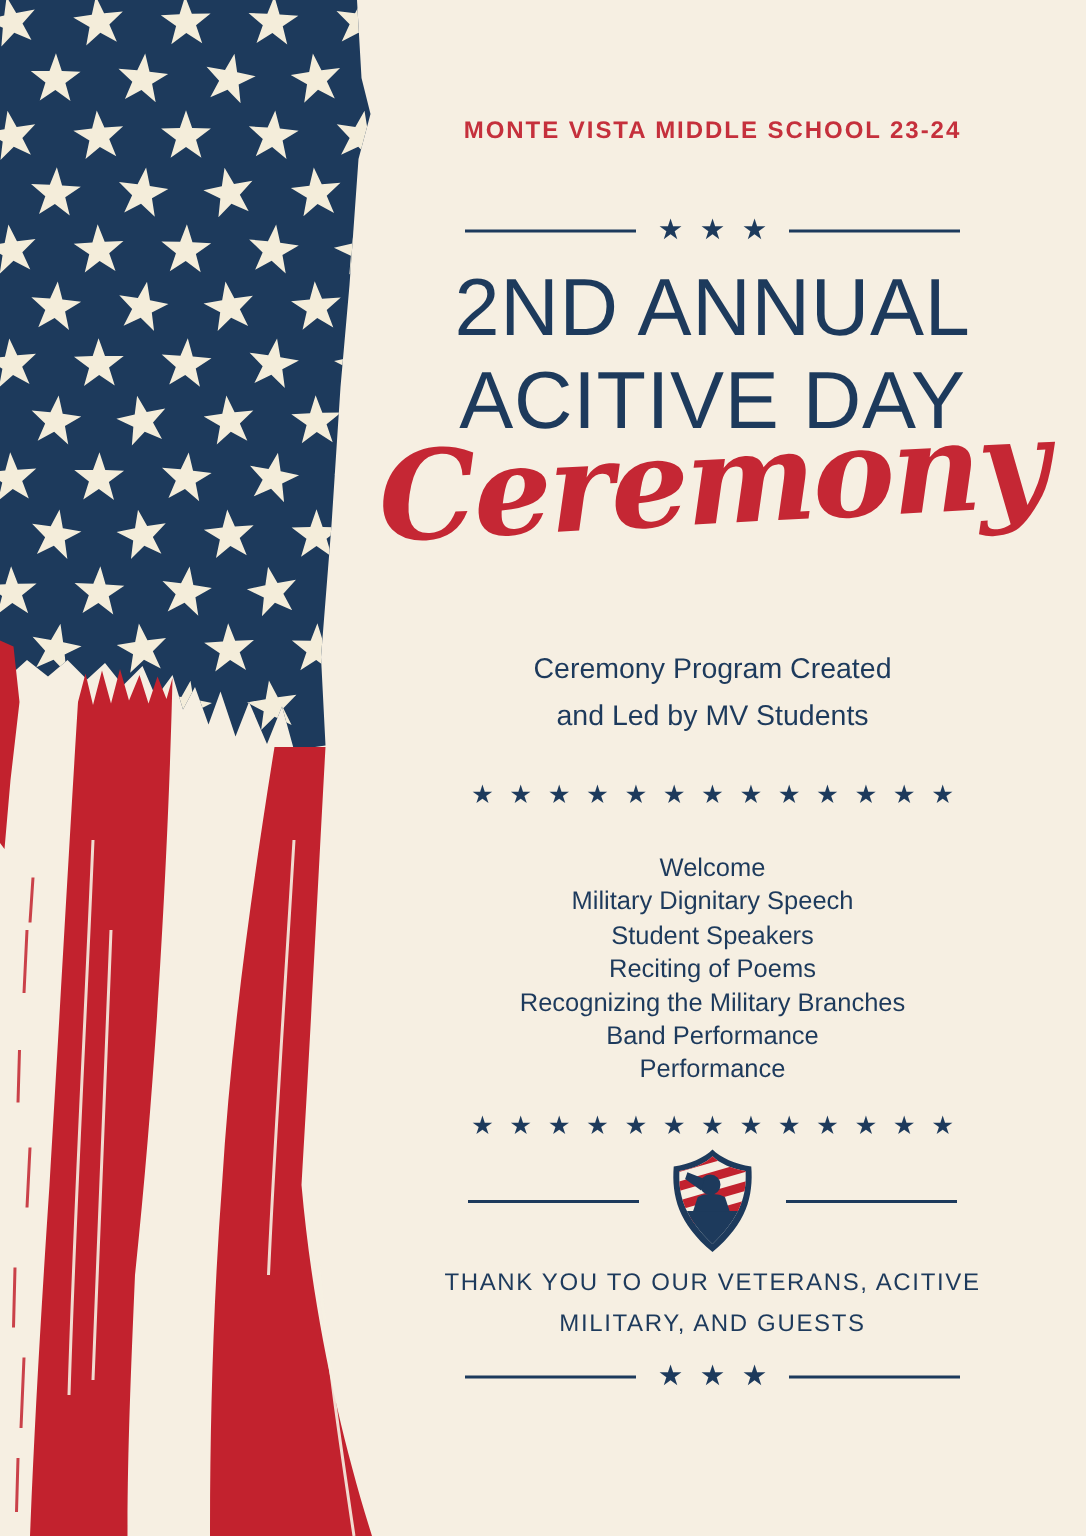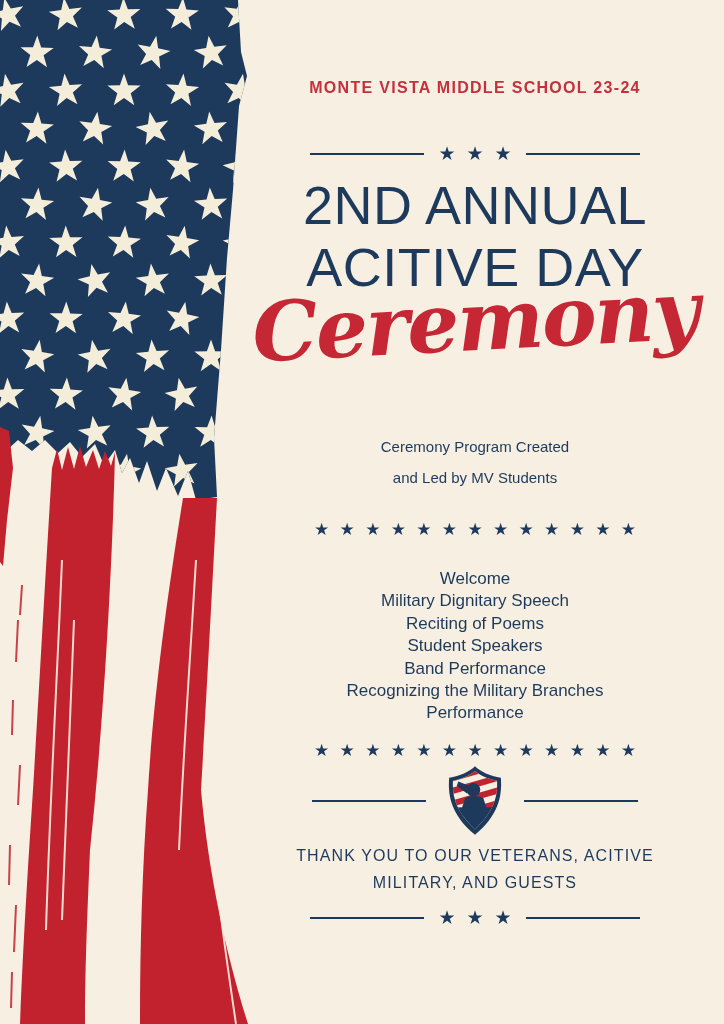--- a/index.html
+++ b/index.html
@@ -23,21 +23,21 @@
   .divider.bottom{top:908px}
   .dline{width:114px;height:2px;background:var(--navy)}
   .dstars{display:flex;gap:11px;color:var(--navy);font-size:19px;line-height:1}
 
   .title{top:174px;margin:0;font-size:54px;line-height:62px;font-weight:normal;
          letter-spacing:0.5px;color:var(--navy)}
   .script{top:276px;font-family:"DejaVu Serif",serif;font-style:italic;font-weight:bold;
           font-size:82px;line-height:1.1;color:var(--red-script);
           transform:rotate(-3deg);letter-spacing:-2px}
 
-  .subtitle{top:431px;font-size:15px;line-height:31px}
+  .subtitle{top:431px;font-size:19px;line-height:31px}
 
   .star-row{position:absolute;left:240px;width:470px;display:flex;justify-content:center;
             gap:0;color:var(--navy)}
   .star-row .inner{width:322px;display:flex;justify-content:space-between;font-size:17px;line-height:1.2}
   .star-row.top{top:520px}
   .star-row.bottom{top:741px}
   .sr-star{display:inline-block}
 
   .program{top:568px;margin:0;padding:0;list-style:none;font-size:17px;line-height:22.4px}
 
@@ -178,24 +178,24 @@
         <span class="sr-star">★</span>
         <span class="sr-star">★</span>
         <span class="sr-star">★</span>
         <span class="sr-star">★</span>
       </span>
   </div>
 
   <ul class="block program">
     <li>Welcome</li>
     <li>Military Dignitary Speech</li>
+    <li>Student Speakers</li>
     <li>Reciting of Poems</li>
-    <li>Student Speakers</li>
+    <li>Recognizing the Military Branches</li>
     <li>Band Performance</li>
-    <li>Recognizing the Military Branches</li>
     <li>Performance</li>
   </ul>
 
   <div class="star-row bottom">
     <span class="inner">
         <span class="sr-star">★</span>
         <span class="sr-star">★</span>
         <span class="sr-star">★</span>
         <span class="sr-star">★</span>
         <span class="sr-star">★</span>

